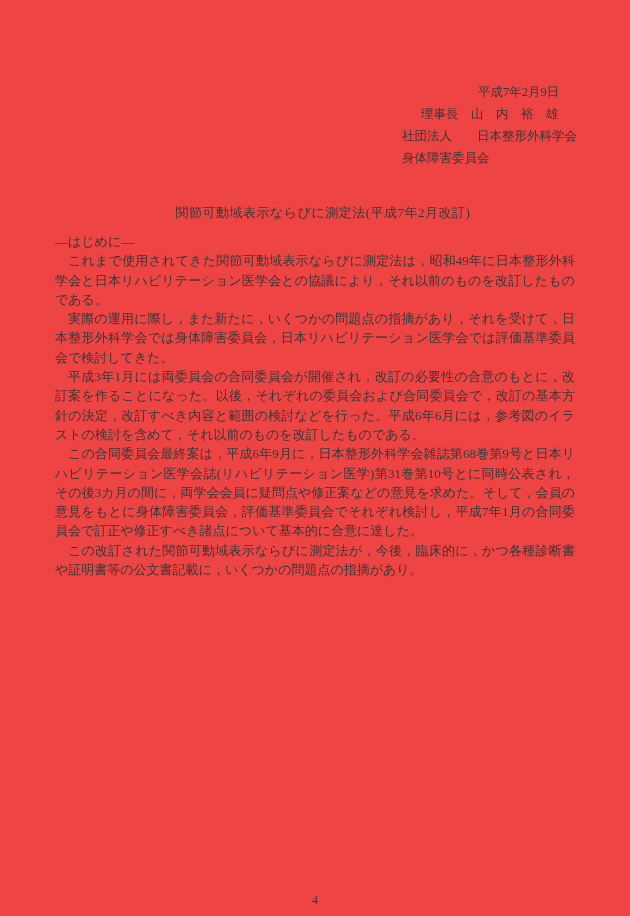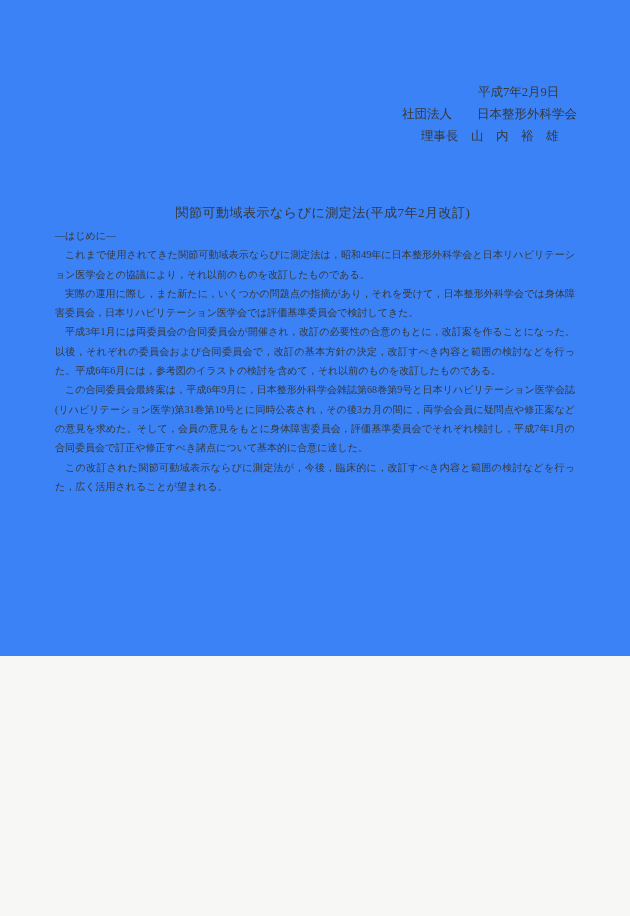--- a/index.html
+++ b/index.html
@@ -3,23 +3,23 @@
 <meta charset="utf-8">
 <style>
   html, body {
     margin: 0;
     padding: 0;
     background: #f7f7f6;
   }
   .page {
     position: relative;
     width: 630px;
-    height: 656px;
+    height: 916px;
     margin: 0 auto;
-    background: #3b82f6;
+    background: #ef4444;
     color: #383838;
     font-family: "Liberation Serif", "DejaVu Serif", serif;
     overflow: hidden;
   }
   
   .header-block {
     position: absolute;
     top: 81px;
     left: 402px;
     font-size: 12.5px;
@@ -37,24 +37,24 @@
     width: 100%;
     margin: 8px;
     text-align: center;
     font-size: 13px;
     font-weight: normal;
     letter-spacing: 0.5px;
   }
   
   .body-text {
     position: absolute;
-    top: 226px;
+    top: 232px;
     left: 55px;
     width: 520px;
-    font-size: 10px;
+    font-size: 13px;
     line-height: 19.3px;
     text-align: justify;
   }
   .section-heading {
     margin: 0;
   }
   .para {
     margin: 0;
     text-indent: 1em;
   }
@@ -68,32 +68,33 @@
     font-size: 12px;
   }
 </style>
 </head>
 <body>
 
 <div class="page">
 
   <div class="header-block">
     <p class="header-line date-line">平成7年2月9日</p>
+    <p class="header-line indent">理事長　山　内　裕　雄</p>
     <p class="header-line">社団法人　　日本整形外科学会</p>
-    <p class="header-line indent">理事長　山　内　裕　雄</p>
+    <p class="header-line">身体障害委員会</p>
   </div>
 
   <h1 class="doc-title">関節可動域表示ならびに測定法(平成7年2月改訂)</h1>
 
   <div class="body-text">
     <p class="section-heading">—はじめに—</p>
     <div>
         <p class="para">これまで使用されてきた関節可動域表示ならびに測定法は，昭和49年に日本整形外科学会と日本リハビリテーション医学会との協議により，それ以前のものを改訂したものである。</p>
         <p class="para">実際の運用に際し，また新たに，いくつかの問題点の指摘があり，それを受けて，日本整形外科学会では身体障害委員会，日本リハビリテーション医学会では評価基準委員会で検討してきた。</p>
         <p class="para">平成3年1月には両委員会の合同委員会が開催され，改訂の必要性の合意のもとに，改訂案を作ることになった。以後，それぞれの委員会および合同委員会で，改訂の基本方針の決定，改訂すべき内容と範囲の検討などを行った。平成6年6月には，参考図のイラストの検討を含めて，それ以前のものを改訂したものである。</p>
         <p class="para">この合同委員会最終案は，平成6年9月に，日本整形外科学会雑誌第68巻第9号と日本リハビリテーション医学会誌(リハビリテーション医学)第31巻第10号とに同時公表され，その後3カ月の間に，両学会会員に疑問点や修正案などの意見を求めた。そして，会員の意見をもとに身体障害委員会，評価基準委員会でそれぞれ検討し，平成7年1月の合同委員会で訂正や修正すべき諸点について基本的に合意に達した。</p>
-        <p class="para">この改訂された関節可動域表示ならびに測定法が，今後，臨床的に，改訂すべき内容と範囲の検討などを行った，広く活用されることが望まれる。</p>
+        <p class="para">この改訂された関節可動域表示ならびに測定法が，今後，臨床的に，かつ各種診断書や証明書等の公文書記載に，いくつかの問題点の指摘があり。</p>
       </div>
   </div>
 
   <div class="page-number">4</div>
 
 </div>
 
 </body></html>

